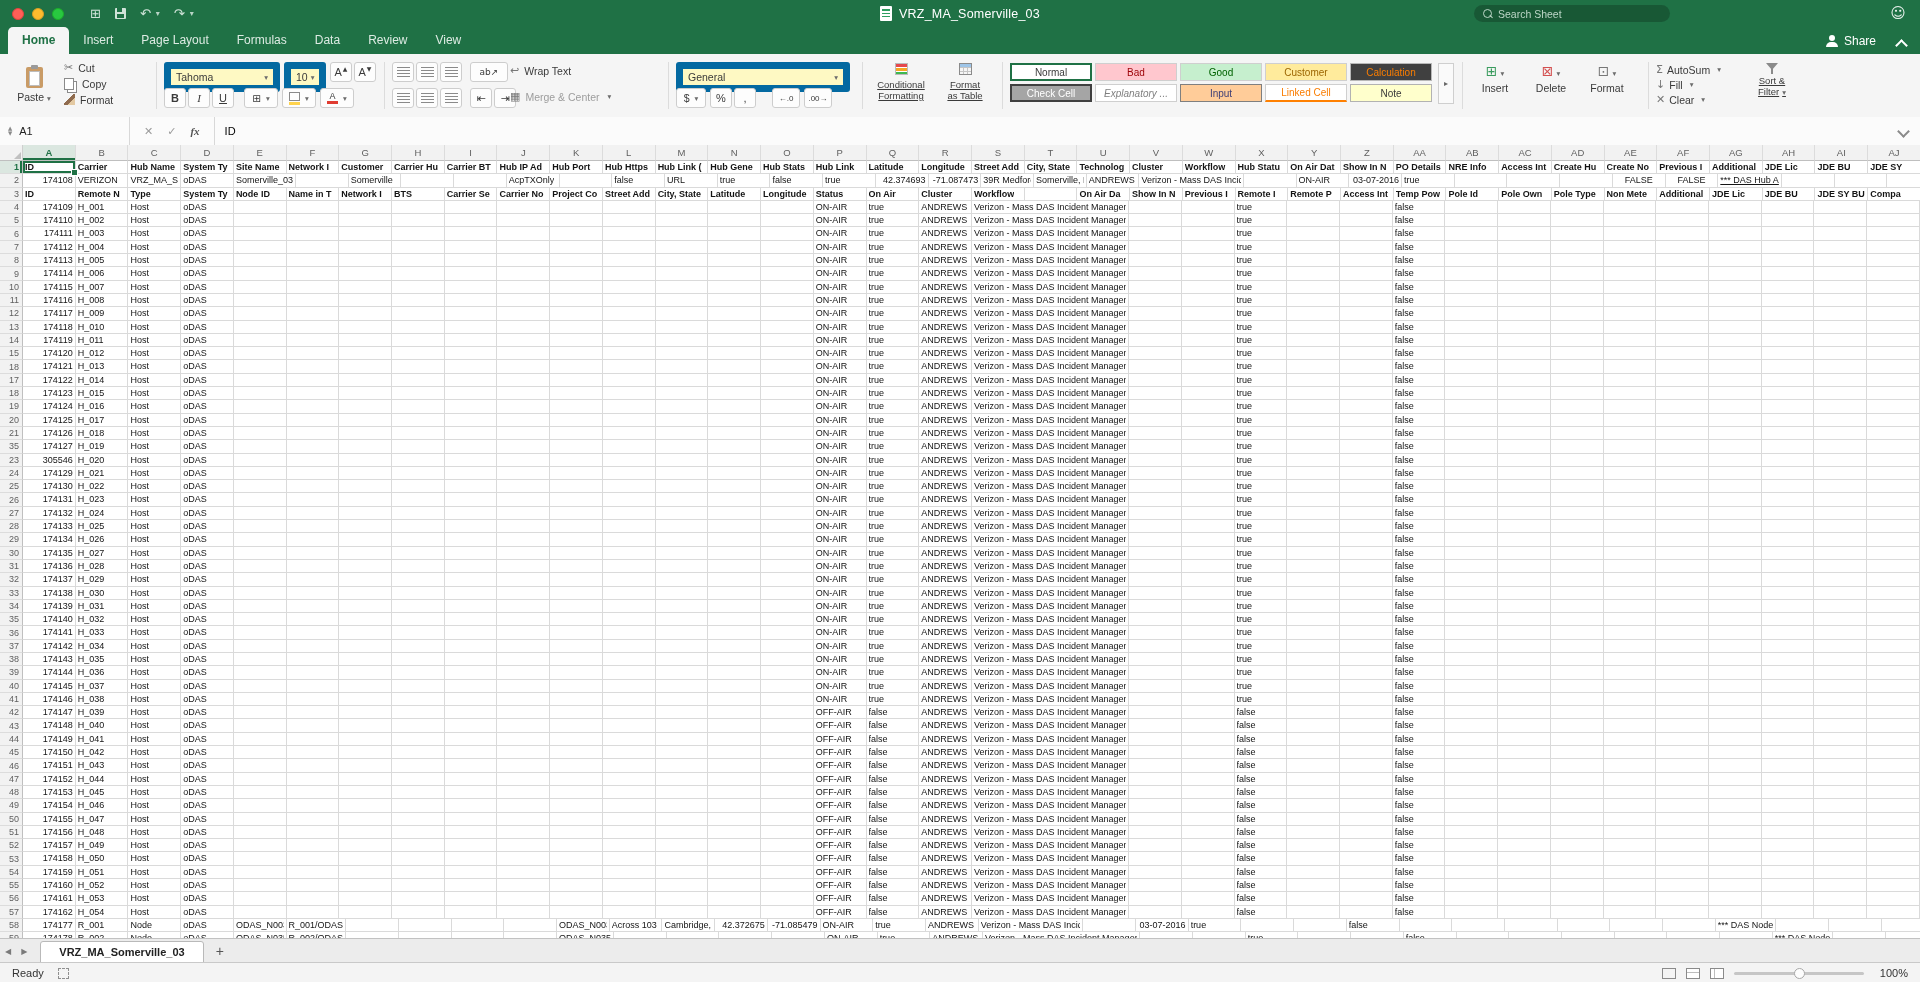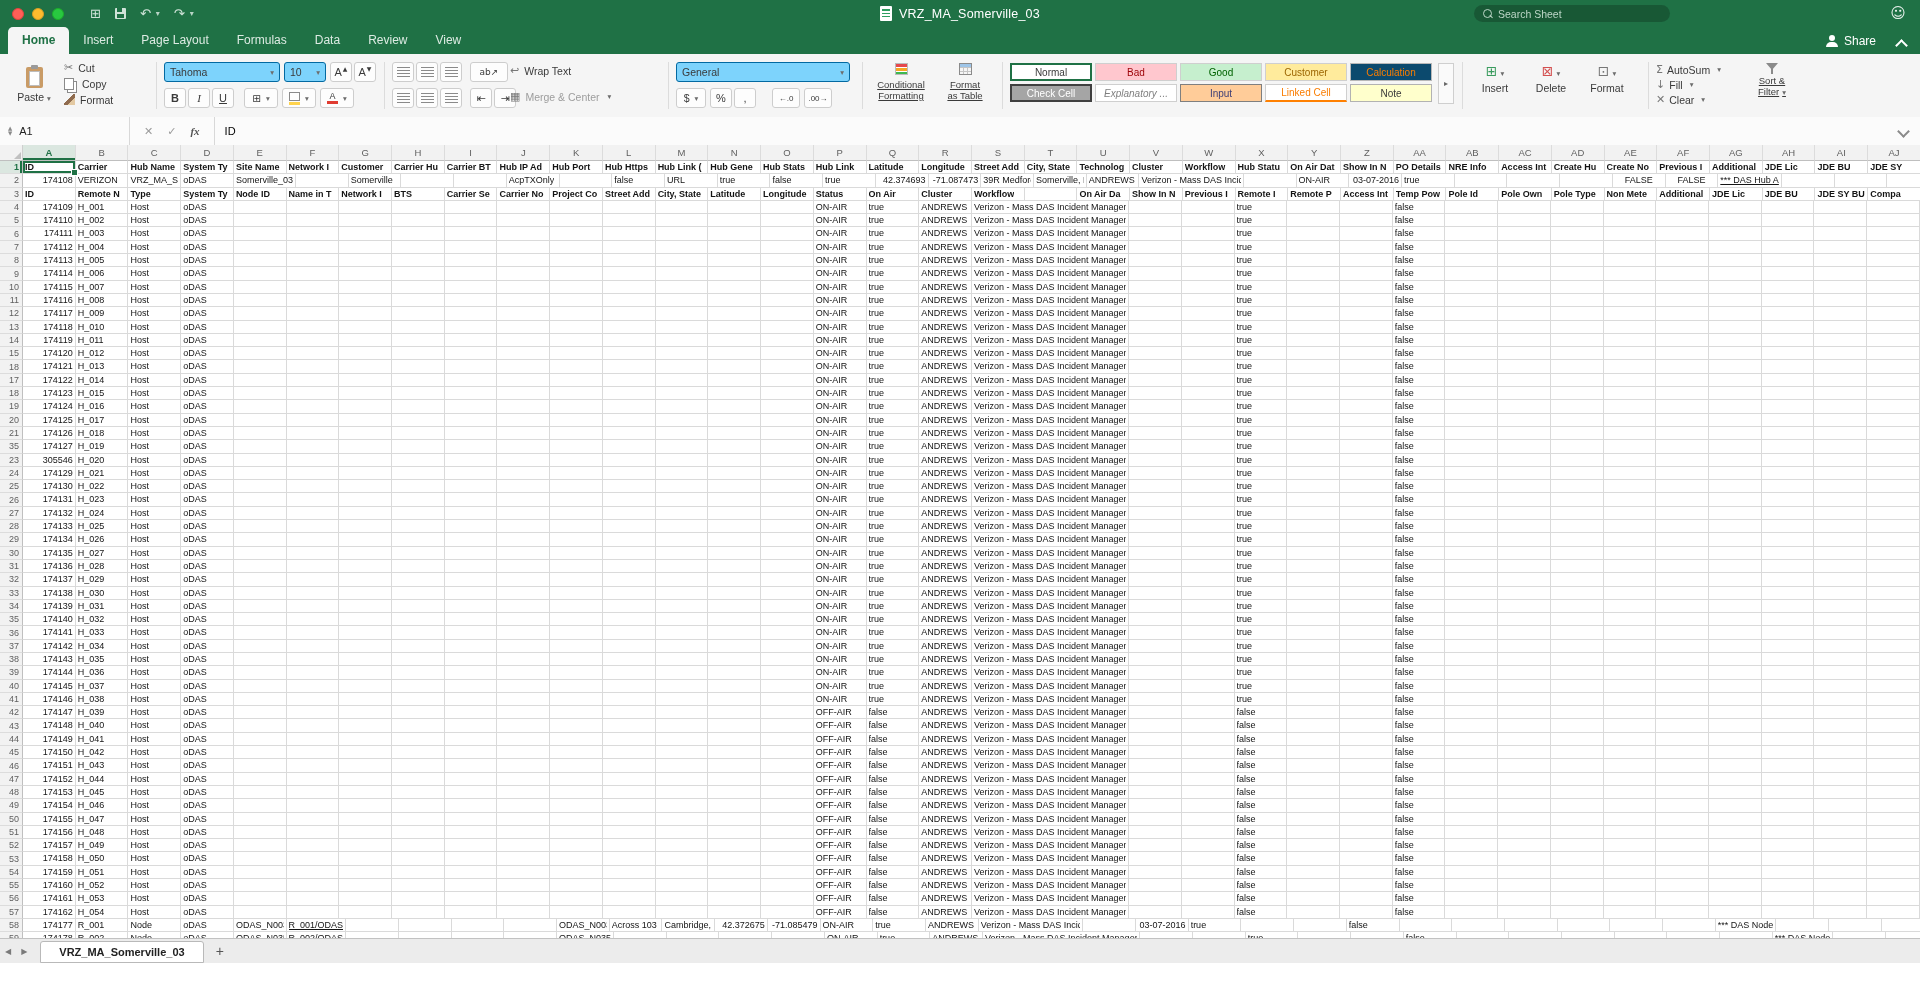--- a/index.html
+++ b/index.html
@@ -41,21 +41,21 @@
   .person::before{content:"";position:absolute;left:3px;top:0;width:6px;height:6px;border-radius:50%;background:#fff;}
   .person::after{content:"";position:absolute;left:0;bottom:0;width:12px;height:5px;border-radius:6px 6px 0 0;background:#fff;}
   .chv-up{width:7px;height:7px;border-left:2px solid #fff;border-top:2px solid #fff;transform:rotate(45deg);display:inline-block;margin-top:4px;}
   .collapse-chv{position:absolute;right:14px;top:10px;}
 
   
   #ribbon{position:absolute;top:54px;left:0;right:0;height:63px;background:#f5f5f5;border-bottom:1px solid #cdcdcd;font-size:10.5px;color:#3a3a3a;}
   .vsep{position:absolute;top:8px;bottom:8px;width:1px;background:#dcdcdc;}
   .grp{position:absolute;top:0;height:100%;}
   .dar{font-size:7.5px;color:#6c6c6c;margin-left:3px;}
-  .drop{position:absolute;height:20px;background:#7dd3fc;border:1px solid #0369a1;border-radius:3px;display:flex;align-items:center;
+  .drop{position:absolute;height:20px;background:#fef9c3;border:7px solid #0369a1;border-radius:3px;display:flex;align-items:center;
         padding:8px 5px;box-sizing:border-box;justify-content:space-between;font-size:10.5px;}
   .sqbtn{position:absolute;width:22px;height:20px;border:1px solid #cdcdcd;border-radius:3px;background:#fdfdfd;
         display:flex;align-items:center;justify-content:center;font-size:11px;box-sizing:border-box;}
   .supup{font-size:6px;margin-left:1px;margin-top:-7px;}
   .bigbtn{position:absolute;left:2px;top:5px;width:48px;height:52px;display:flex;flex-direction:column;align-items:center;justify-content:center;gap:3px;border-radius:4px;}
   .ic-clip{width:17px;height:21px;background:#c99b66;border-radius:2px;position:relative;display:inline-block;}
   .ic-clip::before{content:"";position:absolute;left:3px;top:4px;right:3px;bottom:2px;background:#fff;border:1px solid #bdbdbd;}
   .ic-clip::after{content:"";position:absolute;top:-2px;left:5px;width:7px;height:4px;background:#9a9a9a;border-radius:1px;}
   .blb{font-size:10.5px;}
   .ministack{position:absolute;left:56px;top:7px;display:flex;flex-direction:column;gap:3px;}
@@ -77,21 +77,21 @@
   .two-line{font-size:9.5px;line-height:11px;text-align:center;text-decoration:underline;}
   .bigbtn2{position:absolute;top:7px;height:48px;display:flex;flex-direction:column;align-items:center;justify-content:flex-start;gap:4px;padding-top:2px;box-sizing:border-box;}
 
   
   #style-gallery{position:absolute;left:0;top:9px;display:grid;grid-template-columns:repeat(5,82px);grid-auto-rows:18px;gap:3px;}
   .chip{border:1px solid #cfcfcf;background:#fff;font-size:10px;display:flex;align-items:center;justify-content:center;overflow:hidden;white-space:nowrap;box-sizing:border-box;}
   .chip.normal{border:2px solid #1f7145;}
   .chip.bad{background:#ffc7ce;color:#9c0006;}
   .chip.good{background:#c6efce;color:#006100;}
   .chip.neutral{background:#ffeb9c;color:#9c6500;}
-  .chip.calc{background:#0c4a6e;color:#fa7d00;border:1px solid #b7b7b7;}
+  .chip.calc{background:#404040;color:#fa7d00;border:1px solid #b7b7b7;}
   .chip.check{background:#a5a5a5;color:#fff;border:2px solid #3f3f3f;}
   .chip.explan{color:#7f7f7f;font-style:italic;}
   .chip.input{background:#ffcc99;color:#3f3f76;border:1px solid #7f7f7f;}
   .chip.linked{color:#fa7d00;border-bottom:2px solid #ff8001;}
   .chip.note{background:#ffffcc;border:1px solid #b2b2b2;}
   .gal-arrow{position:absolute;top:9px;width:14px;height:39px;border:1px solid #cfcfcf;background:#fafafa;display:flex;align-items:center;justify-content:center;font-size:8px;color:#666;}
   .cellbtn{position:absolute;top:7px;width:50px;height:50px;display:flex;flex-direction:column;align-items:center;gap:4px;padding-top:3px;box-sizing:border-box;}
   .cellic{font-size:14px;line-height:14px;}
   .ed-row{display:flex;align-items:center;gap:4px;height:15px;}
   .ic-funnel{width:12px;height:8px;display:inline-block;position:relative;}
@@ -6177,21 +6177,21 @@
           </div>
           <div class="cell">
             <span class="cv">Node</span>
           </div>
           <div class="cell">
             <span class="cv">oDAS</span>
           </div>
           <div class="cell">
             <span class="cv">ODAS_N003</span>
           </div>
-          <div class="cell spill"><span class="cv" style="max-width: 257.6px; text-decoration: underline;">R_001/ODAS</span></div>
+          <div class="cell spill"><span class="cv" style="max-width: 257.6px;">R_001/ODAS</span></div>
           <div class="cell">
             <span class="cv"></span>
           </div>
           <div class="cell">
             <span class="cv"></span>
           </div>
           <div class="cell">
             <span class="cv"></span>
           </div>
           <div class="cell">
@@ -6361,14 +6361,27 @@
       </div>
   </div>
 
   <div id="sheetbar">
     <span class="navbtn uni">◀</span>
     <span class="navbtn uni">▶</span>
     <div class="sheet-tab">VRZ_MA_Somerville_03</div>
     <span class="addsheet">+</span>
   </div>
 
+  <div id="statusbar">
+    <span class="ready">Ready</span>
+    <span class="ic-selmode"></span>
+    <div class="sb-right">
+      <span class="view-ic"></span>
+      <span class="view-ic v2"></span>
+      <span class="view-ic v3"></span>
+      <span class="ztrack">
+          <span class="zthumb"></span>
+        </span>
+      <span class="zlabel">100%</span>
+    </div>
+  </div>
 
 </div>
 
 </body></html>

